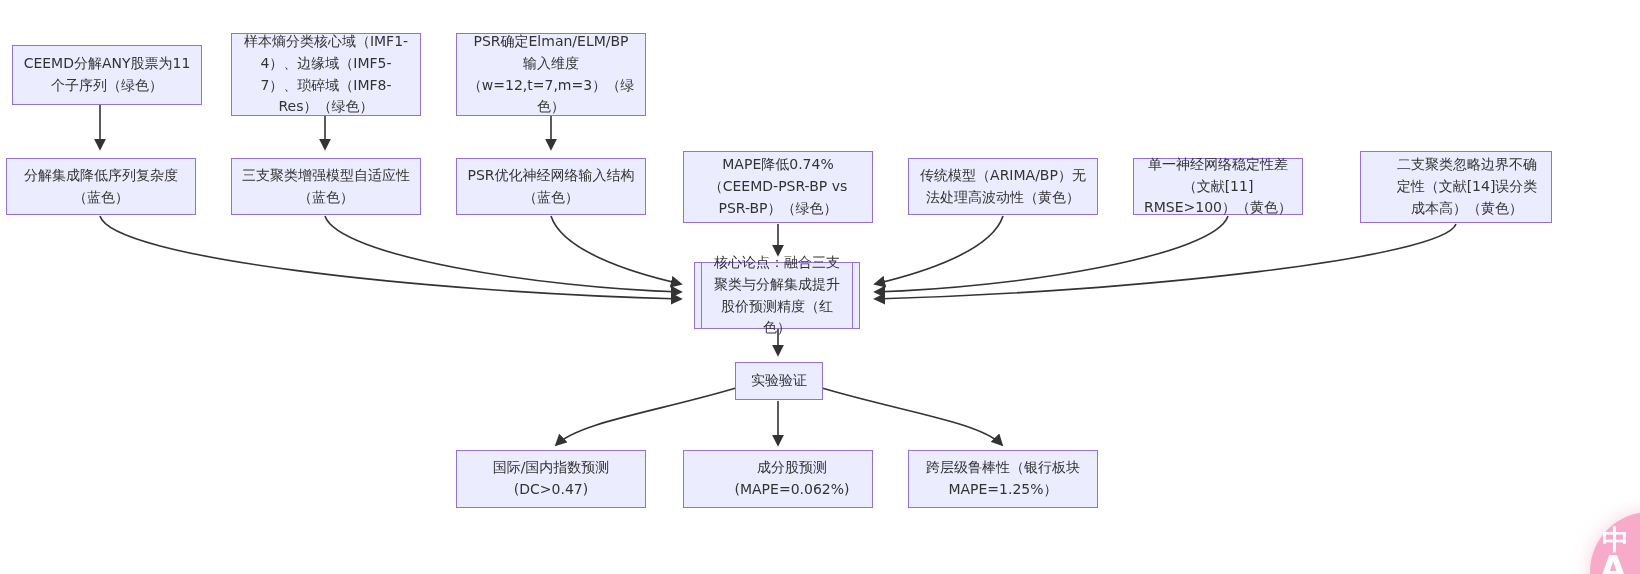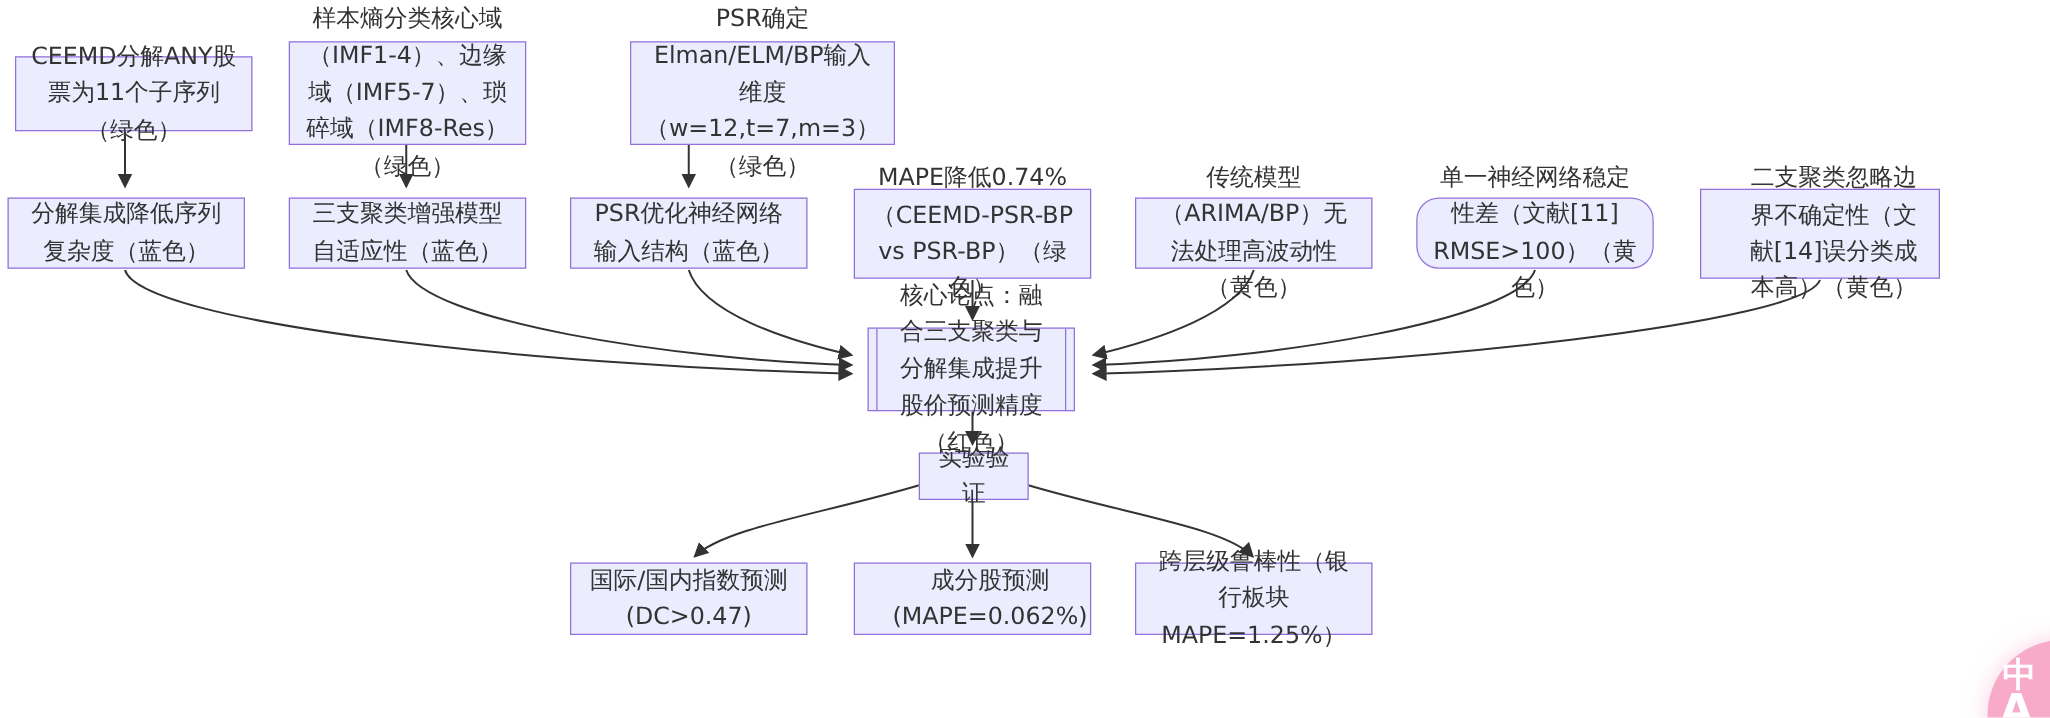--- a/index.html
+++ b/index.html
@@ -19,21 +19,21 @@
     left:0;top:0;
     width:1640px;height:574px;
     pointer-events:none;
   }
   .node{
     position:absolute;
     box-sizing:border-box;
     background:#ECECFF;
     border:1px solid #9370DB;
     color:#333333;
-    font-size:19px;
+    font-size:14px;
     line-height:1.55;
     text-align:center;
     display:flex;
     align-items:center;
     justify-content:center;
     padding:6px 10px;
   }
   .subroutine{
     
   }
@@ -99,28 +99,28 @@
       <path d="M778,329 V355" marker-end="url(#arr)"></path>
 
       <path d="M736,388 C655,412 580,422 556,445" marker-end="url(#arr)"></path>
       <path d="M778,401 V445" marker-end="url(#arr)"></path>
       <path d="M822,388 C903,412 980,422 1002,445" marker-end="url(#arr)"></path>
     </g>
   </svg>
 
   <div class="node" style="left:12px;top:45px;width:190px;height:60px;">CEEMD分解ANY股票为11个子序列（绿色）</div>
   <div class="node" style="left:231px;top:33px;width:190px;height:83px;">样本熵分类核心域（IMF1-4）、边缘域（IMF5-7）、琐碎域（IMF8-Res）（绿色）</div>
-  <div class="node" style="left:456px;top:33px;width:212px;height:83px;margin-left:48px;">PSR确定Elman/ELM/BP输入维度（w=12,t=7,m=3）（绿色）</div>
+  <div class="node" style="left:456px;top:33px;width:190px;height:83px;">PSR确定Elman/ELM/BP输入维度（w=12,t=7,m=3）（绿色）</div>
 
   <div class="node" style="left:6px;top:158px;width:190px;height:57px;">分解集成降低序列复杂度（蓝色）</div>
   <div class="node" style="left:231px;top:158px;width:190px;height:57px;">三支聚类增强模型自适应性（蓝色）</div>
   <div class="node" style="left:456px;top:158px;width:190px;height:57px;">PSR优化神经网络输入结构（蓝色）</div>
   <div class="node" style="left:683px;top:151px;width:190px;height:72px;">MAPE降低0.74%（CEEMD-PSR-BP vs PSR-BP）（绿色）</div>
   <div class="node" style="left:908px;top:158px;width:190px;height:57px;">传统模型（ARIMA/BP）无法处理高波动性（黄色）</div>
-  <div class="node" style="left:1133px;top:158px;width:190px;height:57px;border-radius:18px;">单一神经网络稳定性差（文献[11] RMSE&gt;100）（黄色）</div>
+  <div class="node" style="left:1133px;top:158px;width:170px;height:57px;">单一神经网络稳定性差（文献[11] RMSE&gt;100）（黄色）</div>
   <div class="node" style="left:1360px;top:151px;width:192px;height:72px;padding-left:32px;">二支聚类忽略边界不确定性（文献[14]误分类成本高）（黄色）</div>
 
   <div class="node subroutine" style="left:694px;top:262px;width:166px;height:67px;padding:6px 16px;">核心论点：融合三支聚类与分解集成提升股价预测精度（红色）</div>
 
   <div class="node" style="left:735px;top:362px;width:88px;height:38px;">实验验证</div>
 
   <div class="node" style="left:456px;top:450px;width:190px;height:58px;">国际/国内指数预测 (DC&gt;0.47)</div>
   <div class="node" style="left:683px;top:450px;width:190px;height:58px;padding-left:38px;">成分股预测 (MAPE=0.062%)</div>
   <div class="node" style="left:908px;top:450px;width:190px;height:58px;">跨层级鲁棒性（银行板块 MAPE=1.25%）</div>
 

